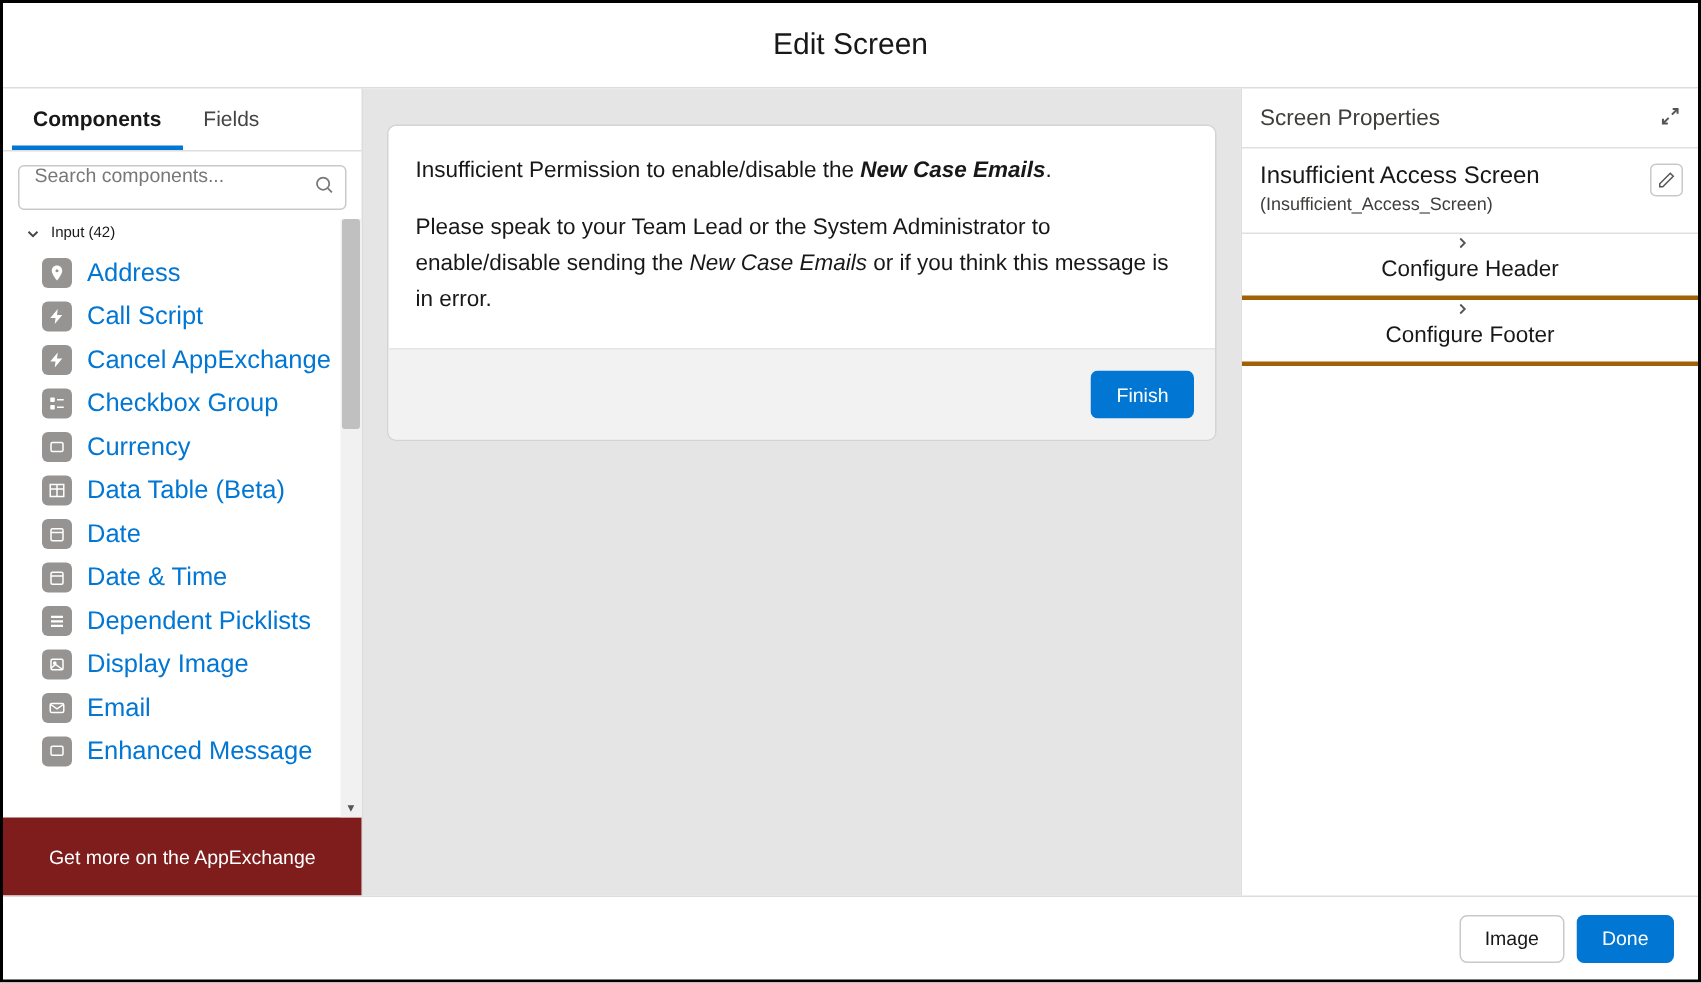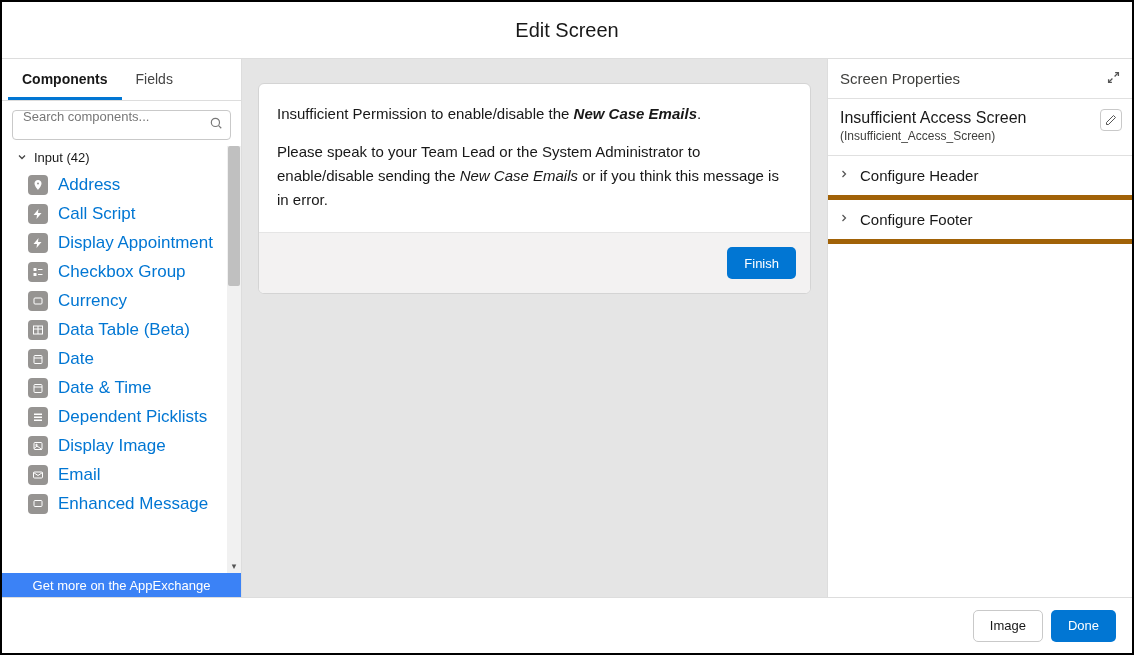--- a/index.html
+++ b/index.html
@@ -17,49 +17,49 @@
   .tab.active { font-weight: 700; color: #181818; border-bottom: 3px solid #0176d3; }
   .search-wrap { padding: 8px 10px 6px; }
   .search { position: relative; }
   .search input { width: 100%; height: 30px; border: 1px solid #c9c9c9; border-radius: 4px; padding: 0 30px 16px 10px; font-size: 13px; color: #444; outline: none; }
   .search input::placeholder { color: #777; }
   .search-icon { position: absolute; right: 8px; top: 7px; color: #777; }
   .list-wrap { flex: 1; overflow-y: hidden; position: relative; }
   .scroll-track { position: absolute; right: 0; top: 0; width: 14px; height: 100%; background: #f1f1f1; }
   .scroll-thumb { position: absolute; right: 1px; top: 0; width: 12px; height: 140px; background: #c0c0c0; border-radius: 2px; }
   .scroll-arrow-down { position:absolute; bottom:0; right:0; width:14px; height:14px; display:flex; align-items:center; justify-content:center; font-size:9px; color:#555;}
-  .group-header { display: flex; align-items: center; padding: 4px 10px 6px 14px; font-size: 13px; color: #181818; cursor: pointer; }
+  .group-header { display: flex; align-items: center; padding: 4px 10px 6px 14px; font-size: 10px; color: #181818; cursor: pointer; }
   .chev { margin-right: 6px; display: inline-flex; }
   .items { padding-left: 26px; padding-right: 20px; }
   .item { display: flex; align-items: center; height: 29px; cursor: pointer; }
   .item-icon { width: 20px; height: 20px; border-radius: 4px; background: #969492; margin-right: 10px; display: flex; align-items: center; justify-content: center; flex-shrink:0; }
   .item-icon svg { width: 12px; height: 12px; }
   .item-label { color: #0176d3; font-size: 17px; white-space: nowrap; text-align: center; }
-  .app-exchange { height: 24px; background: #3b82f6; color: #fff; display: flex; align-items: center; justify-content: center; font-size: 13px; cursor: pointer; }
+  .app-exchange { height: 52px; background: #7f1d1d; color: #fff; display: flex; align-items: center; justify-content: center; font-size: 13px; cursor: pointer; }
 
   
   .canvas { flex: 1; background: #e5e5e5; padding: 24px 16px 0 16px; }
   .screen-card { background: #fff; border: 1px solid #d4d4d4; border-radius: 6px; overflow: hidden; }
   .screen-content { padding: 18px 18px 20px; font-size: 15px; line-height: 1.6; color: #181818; }
   .screen-content p { margin-bottom: 14px; }
   .screen-content p:last-child { margin-bottom: 0; }
   .bolditalic { font-weight: 700; font-style: italic; }
   .italic { font-style: italic; }
   .screen-footer { background: #f3f2f2; border-top: 1px solid #e5e5e5; padding: 14px; display: flex; justify-content: flex-end; }
 
   
   .right { width: 305px; border-left: 1px solid #ddd; display: flex; flex-direction: column; }
   .panel-header { height: 40px; border-bottom: 1px solid #e0e0e0; display: flex; align-items: center; justify-content: space-between; padding: 0 12px; gap: 35px; }
   .panel-header-title { font-size: 15px; color: #3e3e3c; }
   .expand-icon { color: #555; cursor: pointer; font-size: 13px; }
   .screen-name-block { padding: 10px 12px 12px; border-bottom: 1px solid #e0e0e0; position: relative; }
   .screen-name { font-weight: 400; font-size: 16px; color: #181818; }
   .screen-api { font-size: 12px; color: #3e3e3c; margin-top: 2px; }
   .edit-btn { position: absolute; right: 10px; top: 10px; width: 22px; height: 22px; border: 1px solid #c9c9c9; border-radius: 4px; display:flex; align-items:center; justify-content:center; cursor:pointer; background:#fff; }
-  .accordion { border-bottom: 5px solid #a16207; height: 44px; display: flex; align-items: center; padding: 0 10px; cursor: pointer; }
+  .accordion { border-bottom: 3px solid #a16207; height: 44px; display: flex; align-items: center; padding: 0 10px; cursor: pointer; flex-direction: column; }
   .accordion .chev2 { margin-right: 10px; color: #555; }
   .accordion-label { font-size: 15px; color: #181818; }
 
   
   .btn { height: 32px; padding: 0 16px; border-radius: 5px; font-size: 13px; cursor: pointer; border: 1px solid transparent; display: inline-flex; align-items: center; }
   .btn-brand { background: #0176d3; color: #fff; }
   .btn-neutral { background: #fff; color: #181818; border: 1px solid #c9c9c9; }
 </style>
 </head>
 <body>
@@ -112,21 +112,21 @@
                 </svg>
               </span>
               <span class="item-label">Call Script</span>
             </div>
           <div class="item">
               <span class="item-icon">
                 <svg viewBox="0 0 24 24" fill="#fff">
                   <path d="M13 2L3 14h7l-1 8 10-12h-7l1-8z"></path>
                 </svg>
               </span>
-              <span class="item-label">Display Appointment</span>
+              <span class="item-label">Cancel AppExchange</span>
             </div>
           <div class="item">
               <span class="item-icon">
                 <svg viewBox="0 0 24 24" fill="#fff">
                   <rect x="3" y="4" width="6" height="6" rx="1"></rect>
                   <rect x="3" y="14" width="6" height="6" rx="1"></rect>
                   <rect x="12" y="6" width="9" height="2"></rect>
                   <rect x="12" y="16" width="9" height="2"></rect>
                 </svg>
               </span>

